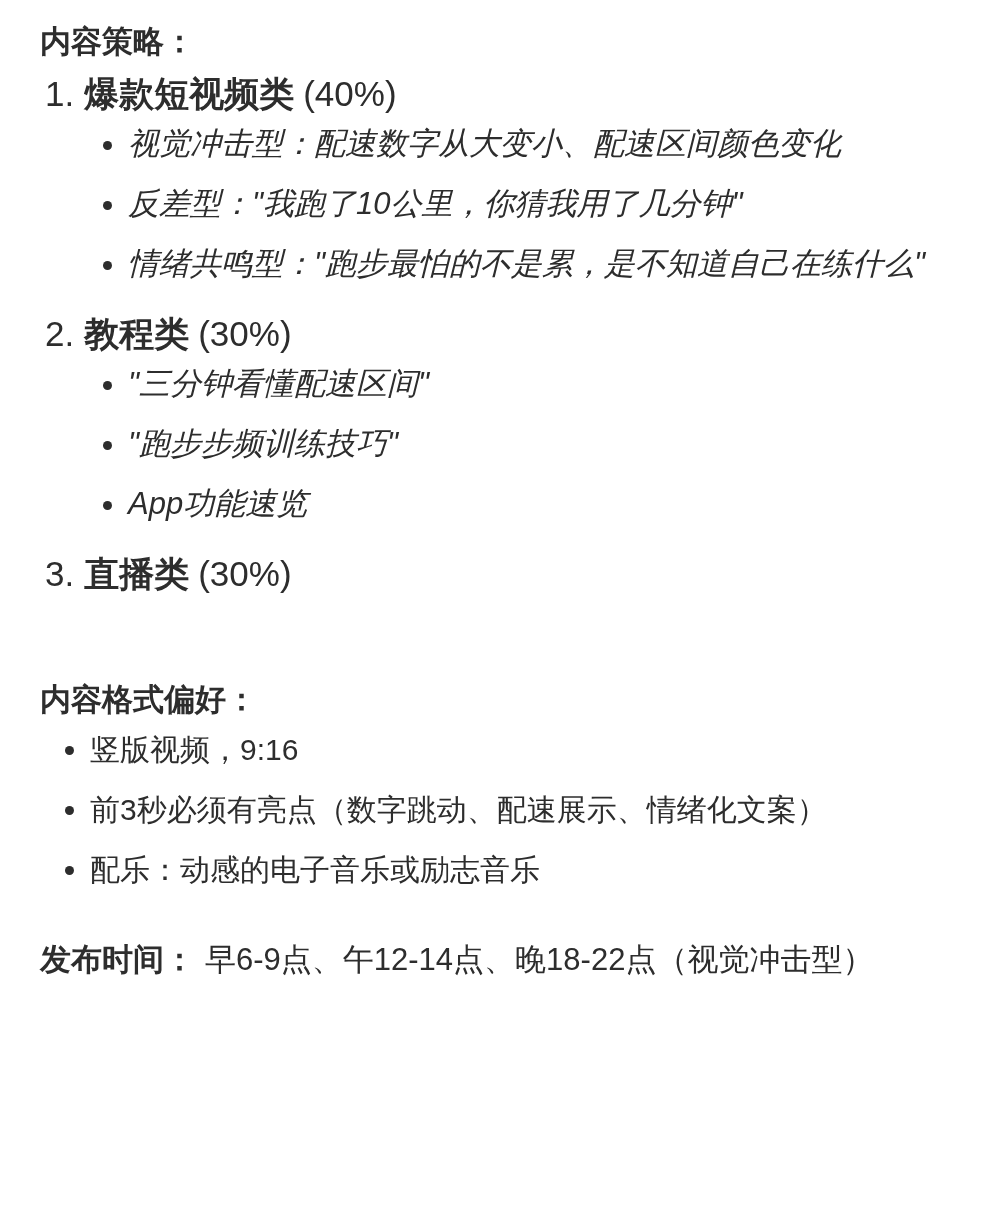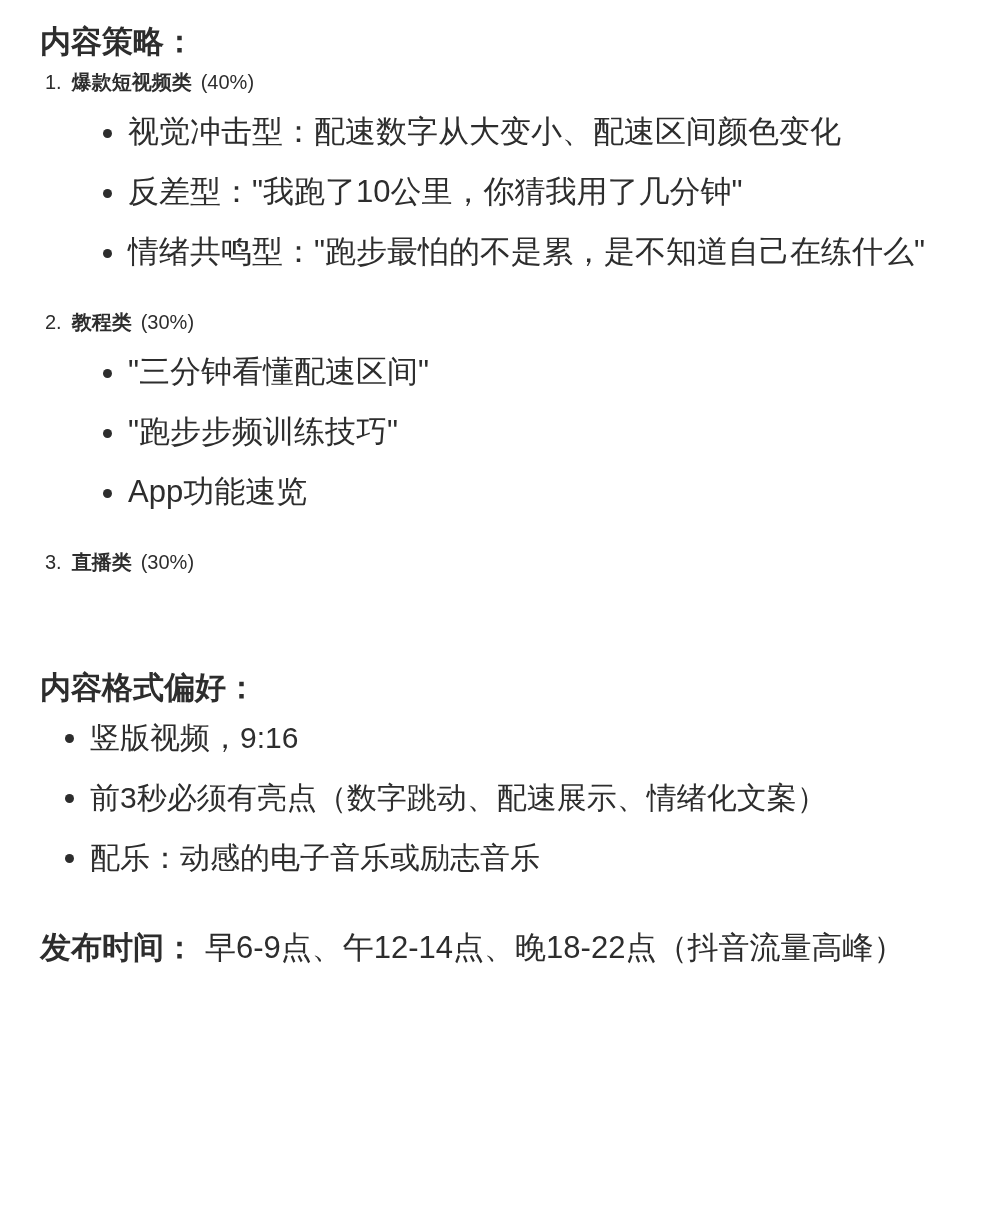--- a/index.html
+++ b/index.html
@@ -17,37 +17,39 @@
   .title {
     font-size: 32px;
     font-weight: 700;
     line-height: 40px;
     margin-bottom: 21px;
   }
   .heading {
     font-size: 31px;
     font-weight: 700;
     line-height: 40px;
+    margin-bottom: 12px;
   }
   ol.num-list {
     list-style: none;
     margin-left: 5px;
   }
   ol.num-list > li.num-item { margin-bottom: 30px; }
   .num-row {
-    font-size: 20px;
+    font-size: 35px;
     line-height: 40px;
     font-weight: 400;
   }
   .num-row .term { font-weight: 700; margin-left: 10px; }
   .num-row .pct  { font-weight: 400; margin-left: 9px; }
   ul.bullets {
     list-style: disc;
     padding-left: 83px;
     margin-top: 10px;
+    font-style: italic;
   }
   ul.bullets > li {
     font-size: 31px;
     line-height: 40px;
   }
   ul.bullets > li + li { margin-top: 20px; }
   .format-heading {
     margin-top: 86px;
     margin-bottom: 10px;
   }
@@ -110,16 +112,16 @@
 
   <p class="heading format-heading">内容格式偏好：</p>
 
   <ul class="format-bullets">
     <li>竖版视频，9:16</li>
     <li>前3秒必须有亮点（数字跳动、配速展示、情绪化文案）</li>
     <li>配乐：动感的电子音乐或励志音乐</li>
   </ul>
 
   <p class="publish">
-    <span class="label">发布时间：</span><span class="value">早6-9点、午12-14点、晚18-22点（抖音流量高峰）</span>
+    <span class="label">发布时间：</span><span class="value">早6-9点、午12-14点、晚18-22点（视觉冲击型）</span>
   </p>
 
 </div>
 
 </body></html>

